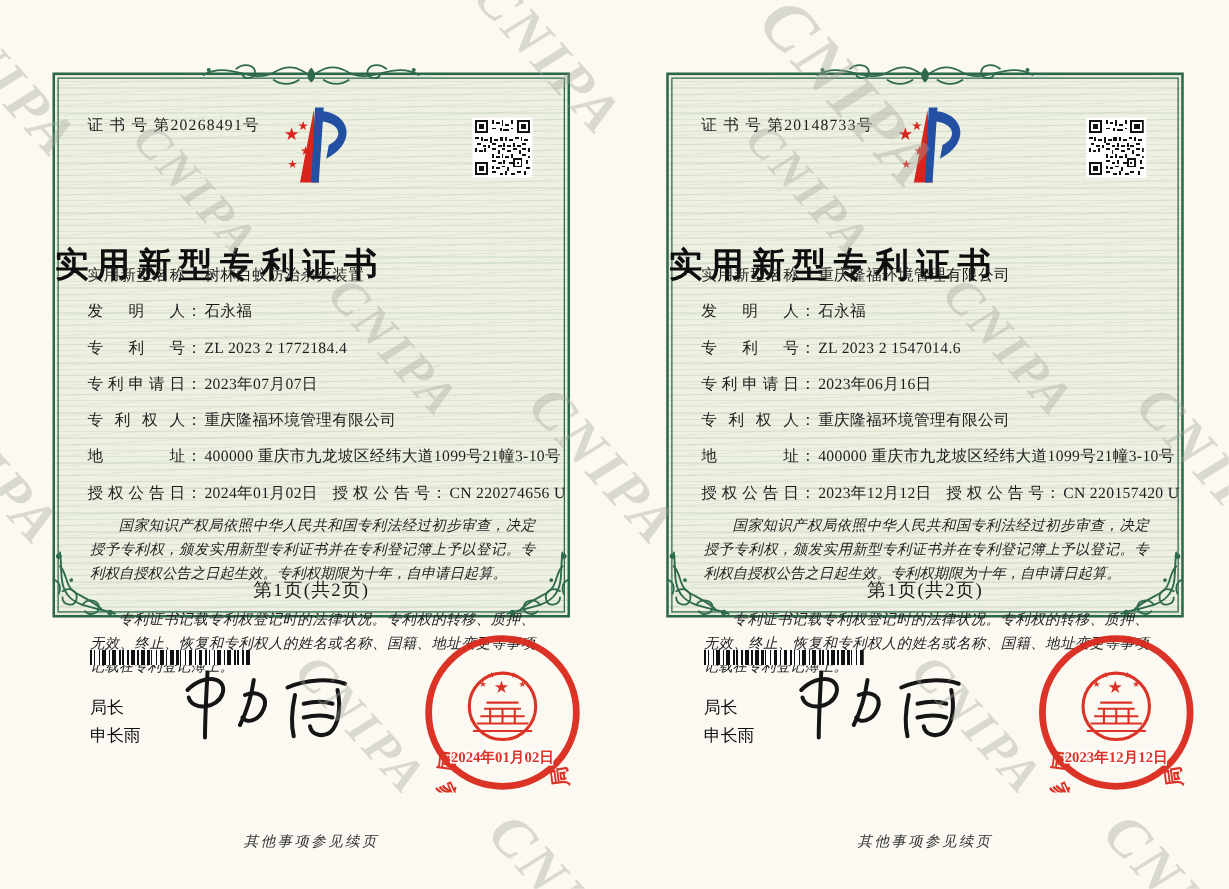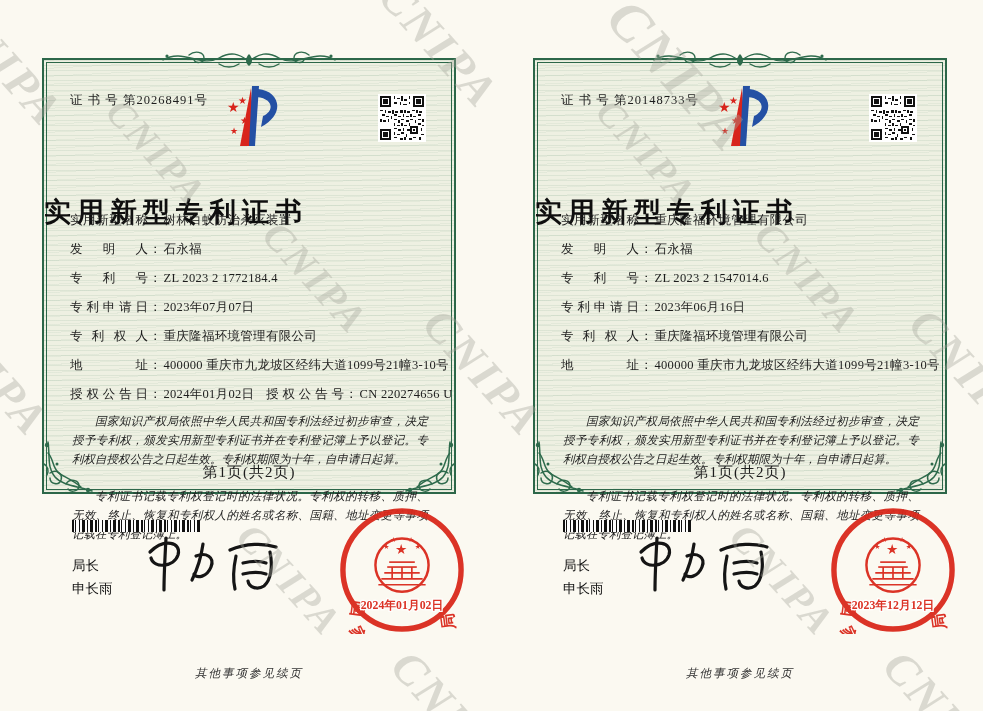--- a/index.html
+++ b/index.html
@@ -319,20 +319,26 @@
     </div>
     <div class="row">
       <span class="lbl">专利申请日</span><span class="colon">：</span><span class="val">2023年06月16日</span>
     </div>
     <div class="row">
       <span class="lbl">专利权人</span><span class="colon">：</span><span class="val">重庆隆福环境管理有限公司</span>
     </div>
     <div class="row">
       <span class="lbl">地址</span><span class="colon">：</span><span class="val">400000 重庆市九龙坡区经纬大道1099号21幢3-10号</span>
     </div>
+    <div class="row">
+      <span class="lbl">授权公告日</span><span class="colon">：</span><span class="val">2023年12月12日</span>
+      <span class="pair2">
+        <span class="lbl">授权公告号</span><span class="colon">：</span><span class="val">CN 220157420 U</span>
+      </span>
+    </div>
   </div>
 
   <div class="paras">
     <p>国家知识产权局依照中华人民共和国专利法经过初步审查，决定授予专利权，颁发实用新型专利证书并在专利登记簿上予以登记。专利权自授权公告之日起生效。专利权期限为十年，自申请日起算。</p>
     <p>专利证书记载专利权登记时的法律状况。专利权的转移、质押、无效、终止、恢复和专利权人的姓名或名称、国籍、地址变更等事项记载在专利登记簿上。</p>
   </div>
 
   <div class="barcode"></div>
 
   <div class="director">

